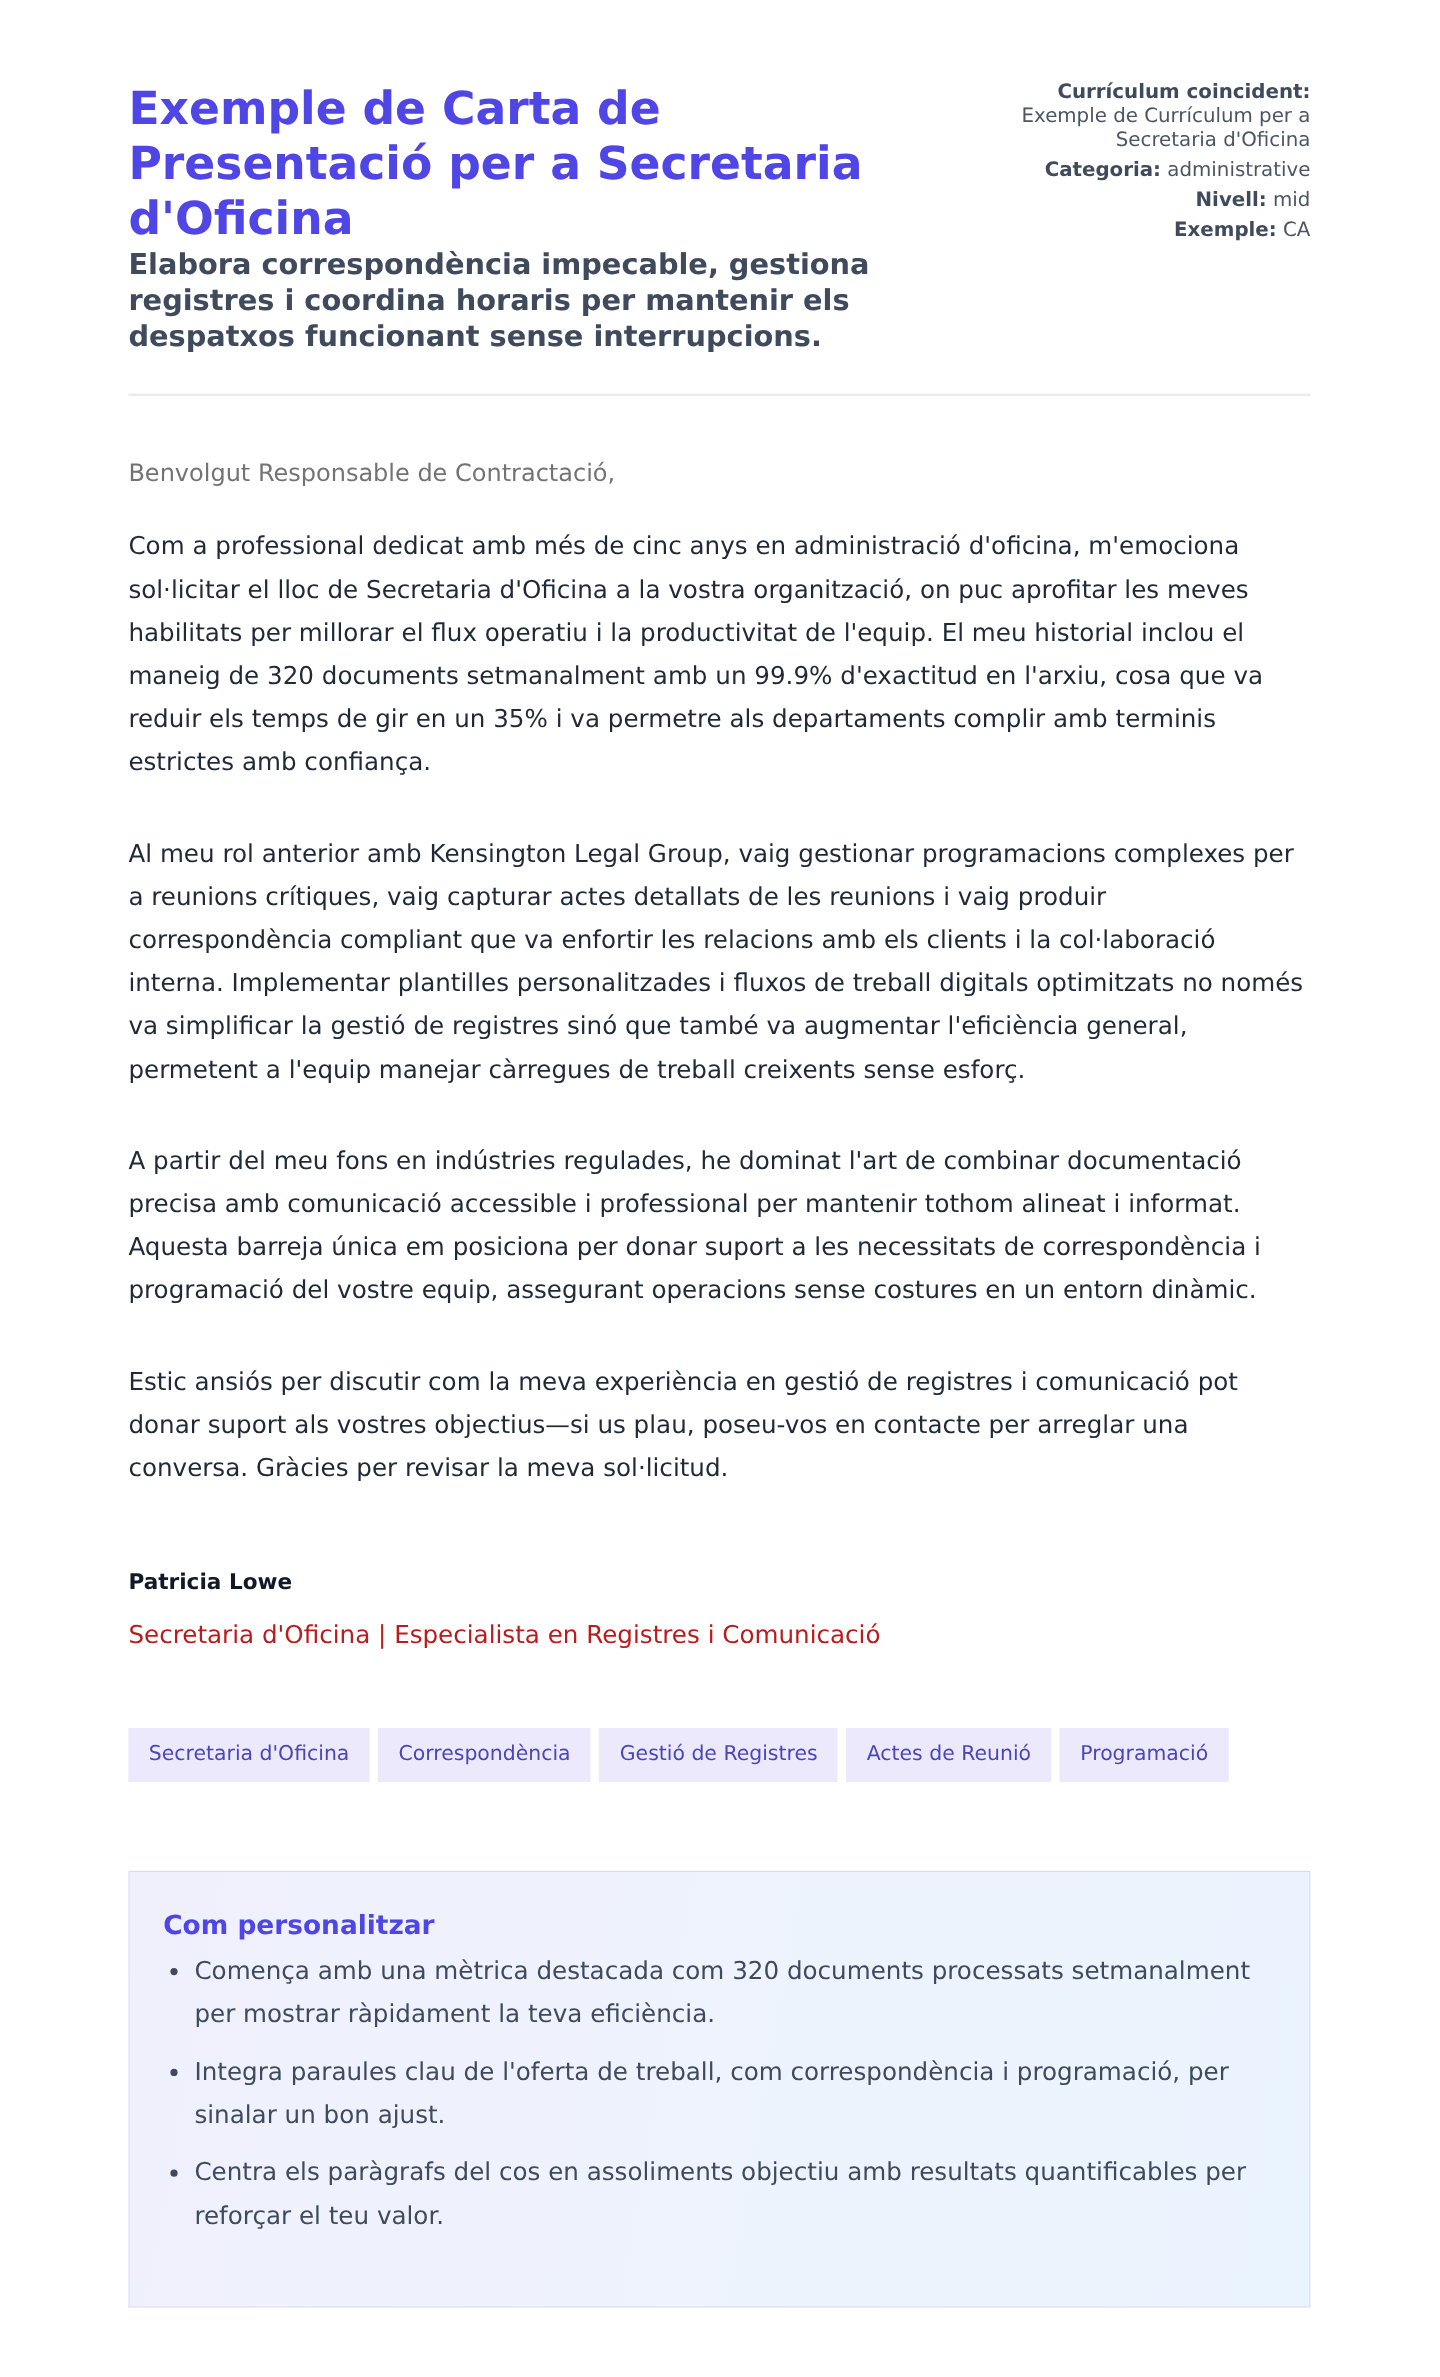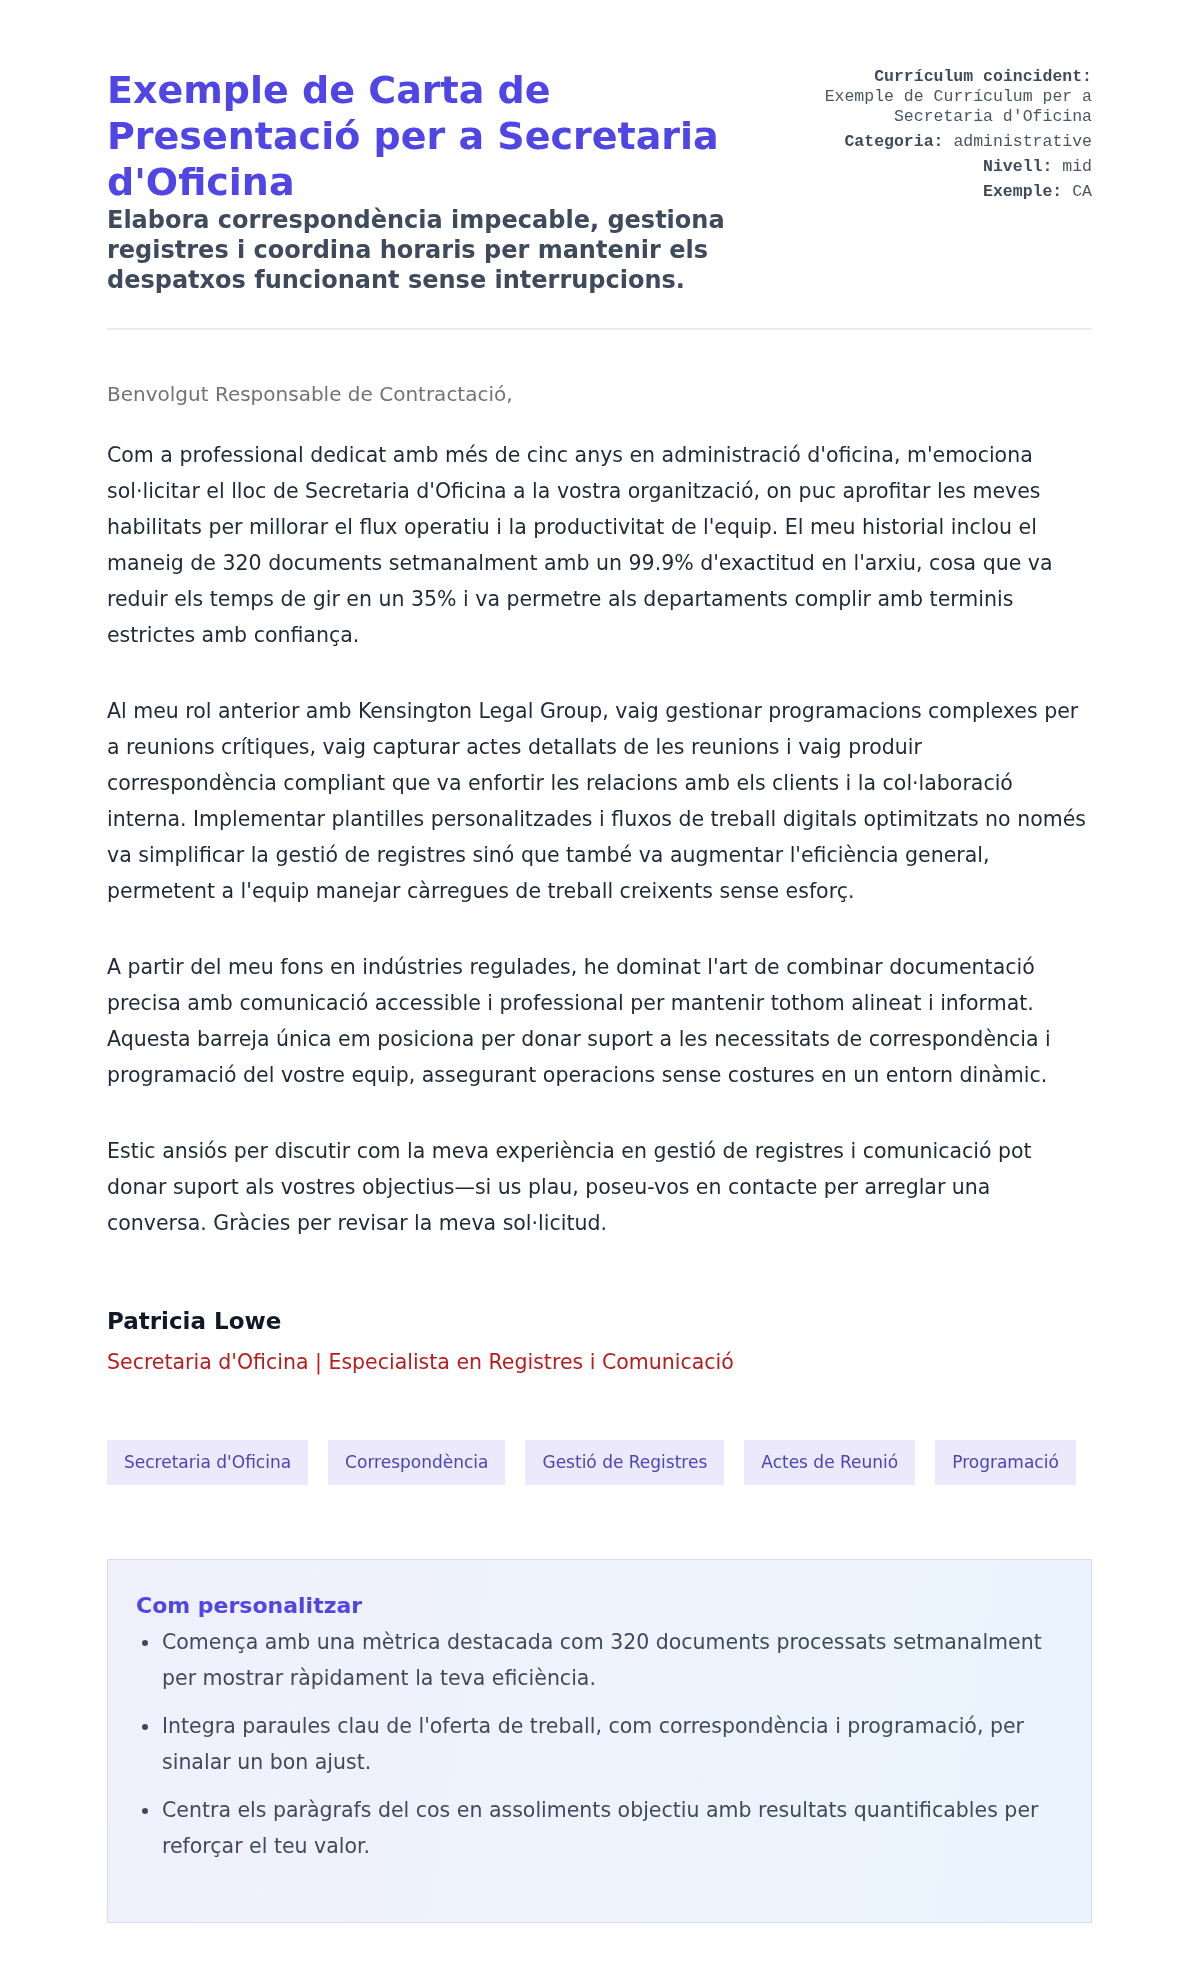--- a/index.html
+++ b/index.html
@@ -46,21 +46,21 @@
     }
     .meta {
       position: absolute;
       right: 0;
       top: 67px;
       width: 300px;
       text-align: right;
       font-size: 16.5px;
       color: #4b5563;
     }
-    .meta .row { line-height: 20px; margin-bottom: 5px; font-family: Liberation Mono, monospace; }
+    .meta .row { line-height: 20px; margin-bottom: 5px; }
     .meta .row.first { margin-bottom: 5px; }
     .meta b { color: #3f4a5c; font-weight: bold; }
     .meta .resume-val { display: block; line-height: 20px; }
 
     .greeting {
       position: absolute;
       top: 381px;
       left: 0;
       font-size: 20px;
       font-weight: normal;
@@ -76,37 +76,37 @@
       line-height: 36px;
       color: #1f2937;
     }
     .body-text p { margin-bottom: 40px; }
     .body-text p:last-child { margin-bottom: 0; }
 
     .sig-name {
       position: absolute;
       left: 0;
       top: 1308px;
-      font-size: 23px;
+      font-size: 18px;
       font-weight: bold;
       color: #111827;
     }
     .sig-title {
       position: absolute;
       left: 0;
       top: 1350px;
       font-size: 20.5px;
       color: #b91c1c;
     }
     .tags {
       position: absolute;
       left: 0;
       top: 1440px;
       display: flex;
-      gap: 20px;
+      gap: 7px;
     }
     .tag {
       background: #ebe9fb;
       color: #4c45b4;
       font-size: 17px;
       height: 45px;
       line-height: 45px;
       padding: 0 17px;
       white-space: nowrap;
     }

